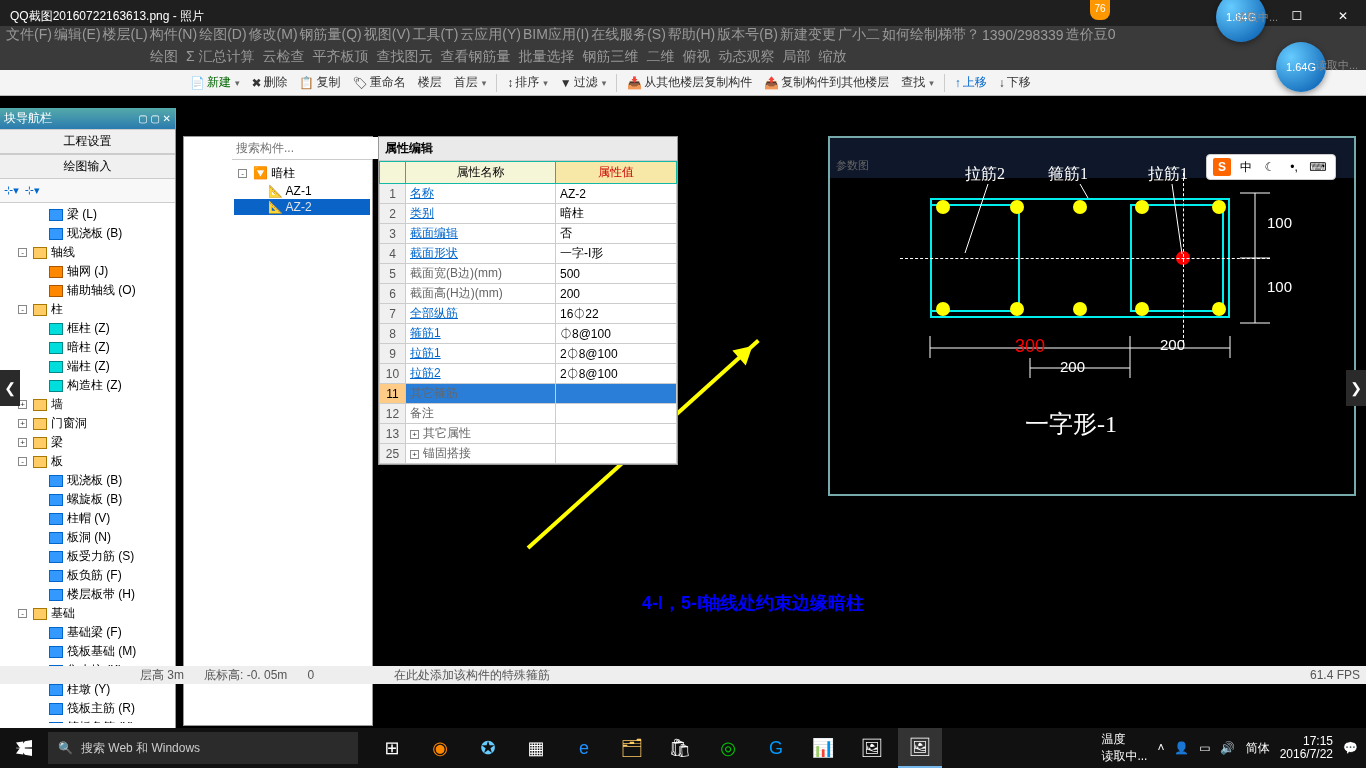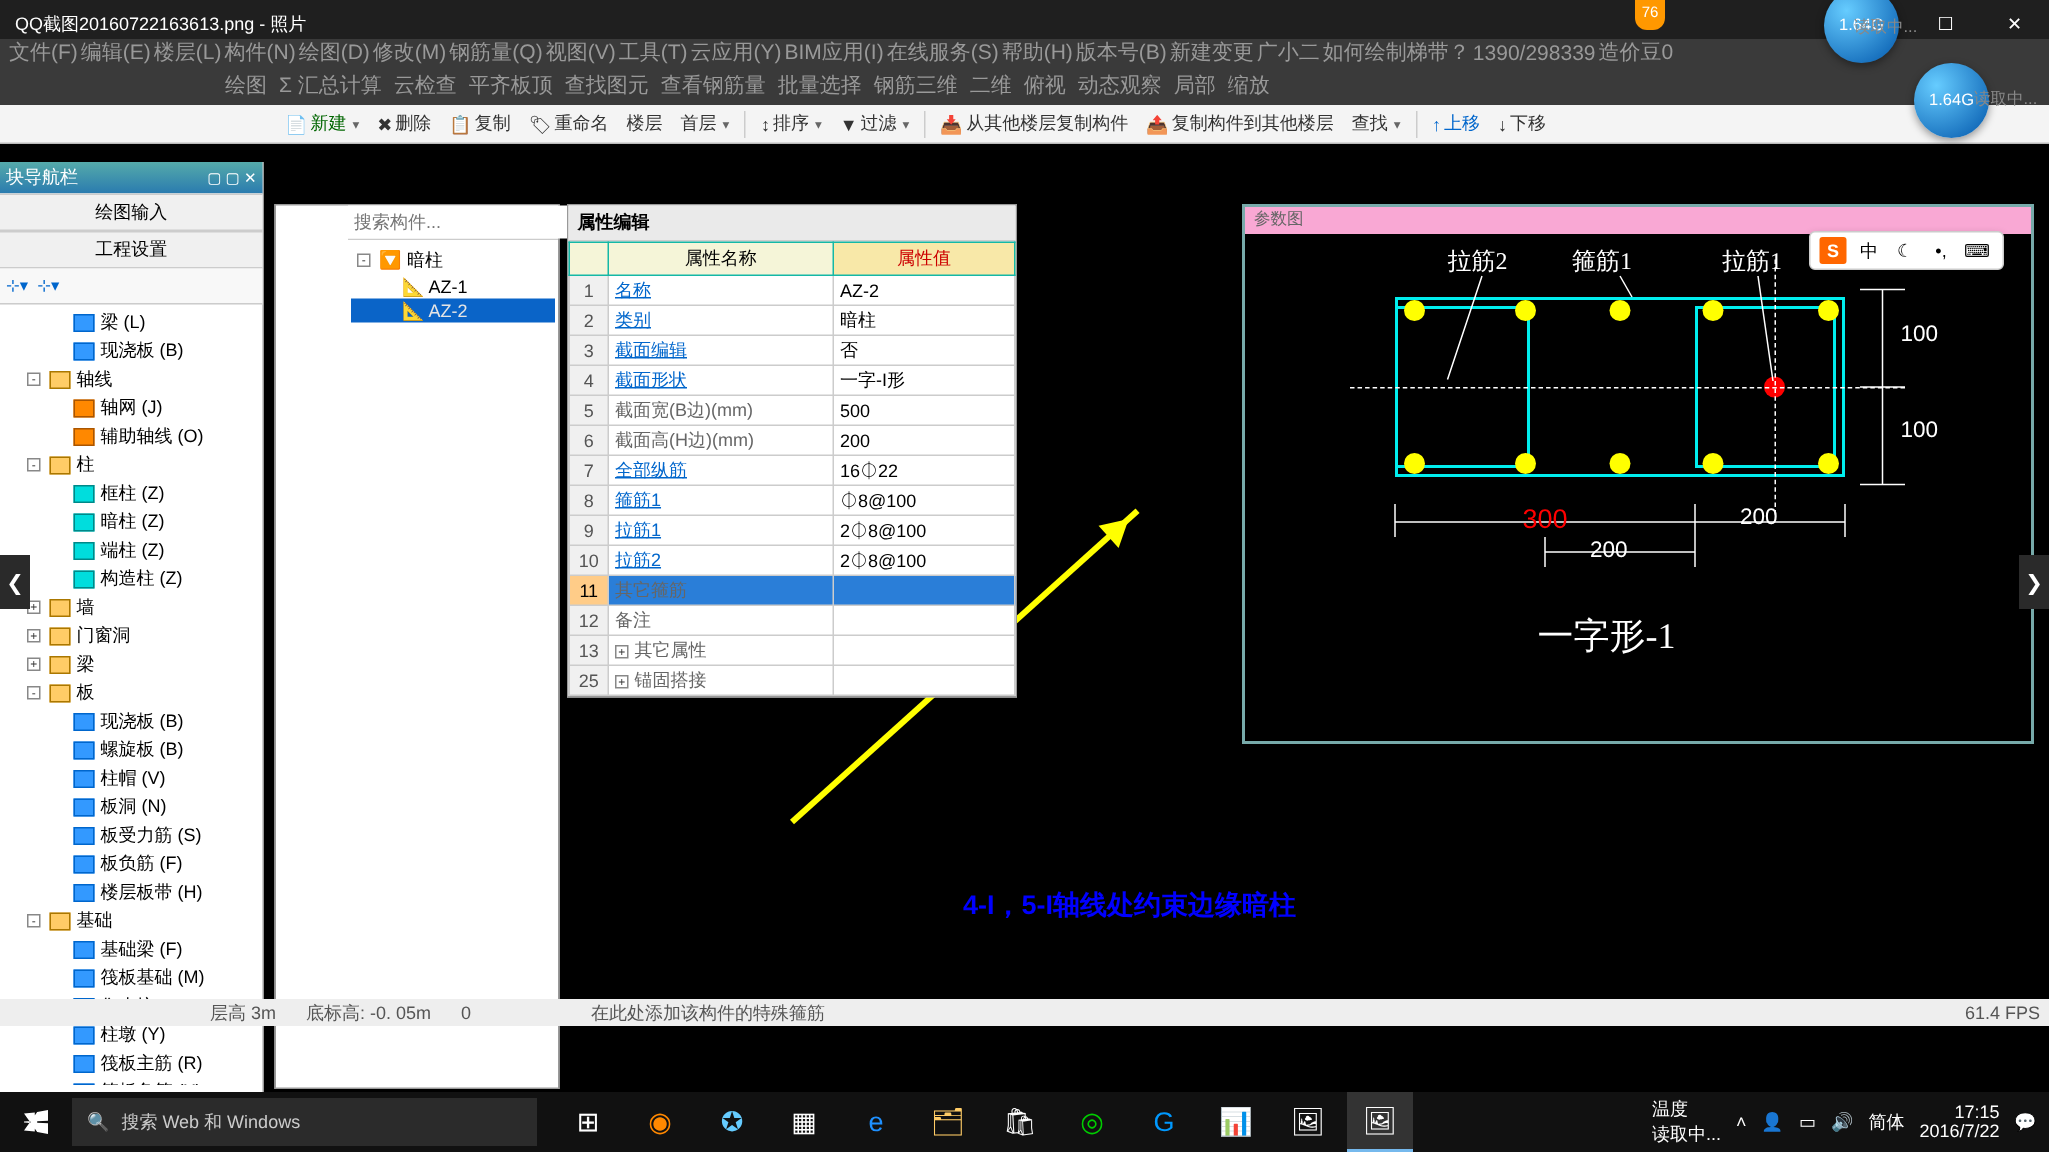--- a/index.html
+++ b/index.html
@@ -73,21 +73,21 @@
 .props-table td.name { width: 150px; }
 .props-table td.name a { color: #06c; text-decoration: underline; }
 .props-table td.name.plain { color: #666; }
 .props-table tr.sel td { background: #2a7ed8; color: #fff; }
 .props-table tr.sel td.num { background:#fc8;color:#000;}
 .exp-box { display:inline-block;width:9px;height:9px;border:1px solid #888;text-align:center;line-height:7px;font-size:8px;margin-right:4px;color:#333;background:#fff;}
 
 
 .canvas-area { position: absolute; left: 378px; top: 110px; right: 10px; bottom: 48px; background: #000; }
 .param-view { position: absolute; right: 0; top: 0; width: 528px; height: 360px; background: #000; border: 2px solid #7aa; }
-.param-title { background: #f9a8d4; color: #666; padding: 0 6px; height:18px; font-size:11px;font-family:Liberation Serif, serif; }
+.param-title { background: #0f172a; color: #666; padding: 20px 6px; height:18px; font-size:11px;font-family:Liberation Serif, serif; }
 .bubble { position:absolute; width:50px;height:50px;border-radius:50%;background:radial-gradient(circle at 30% 30%,#6cf,#05a);color:#fff;display:flex;align-items:center;justify-content:center;font-size:11px;box-shadow:0 2px 6px rgba(0,0,0,.4);}
 
 
 .schem { position:absolute; left:100px; top:60px; width:320px; height:150px; }
 .beam { position:absolute; border:2px solid #0ee; }
 .dot { position:absolute; width:14px; height:14px; border-radius:50%; background:#ff0; }
 .dot.red { background:#f00;}
 .dim-line { position:absolute; color:#fff; font-size:15px;}
 .lbl { position:absolute; color:#fff; font-size:16px; font-family:SimSun;}
 .title-lbl { position:absolute; color:#fff; font-size:24px; font-family:SimSun;}
@@ -211,22 +211,22 @@
     <span class="sep"></span>
     <span class="action-btn blue">↑ <span>上移</span></span>
     <span class="action-btn">↓ <span>下移</span></span>
   </div>
 
   <div class="left-panel">
     <div class="panel-title">
         <span>块导航栏</span>
         <span class="ctrls">▢ ▢ ✕</span>
       </div>
+    <div class="panel-section">工程设置</div>
     <div class="panel-section">绘图输入</div>
-    <div class="panel-section">工程设置</div>
     <div class="toolbar-icons">⊹▾ &nbsp;⊹▾</div>
     <div class="tree" id="leftTree">
         <div class="tree-item l3"><span style="width:11px;display:inline-block;"></span><span class="ticon gen"></span>梁 (L)</div>
         <div class="tree-item l3"><span style="width:11px;display:inline-block;"></span><span class="ticon gen"></span>现浇板 (B)</div>
         <div class="tree-item l2"><span class="exp">-</span><span class="ticon folder"></span>轴线</div>
         <div class="tree-item l3"><span style="width:11px;display:inline-block;"></span><span class="ticon orange"></span>轴网 (J)</div>
         <div class="tree-item l3"><span style="width:11px;display:inline-block;"></span><span class="ticon orange"></span>辅助轴线 (O)</div>
         <div class="tree-item l2"><span class="exp">-</span><span class="ticon folder"></span>柱</div>
         <div class="tree-item l3"><span style="width:11px;display:inline-block;"></span><span class="ticon cyan"></span>框柱 (Z)</div>
         <div class="tree-item l3"><span style="width:11px;display:inline-block;"></span><span class="ticon cyan"></span>暗柱 (Z)</div>

